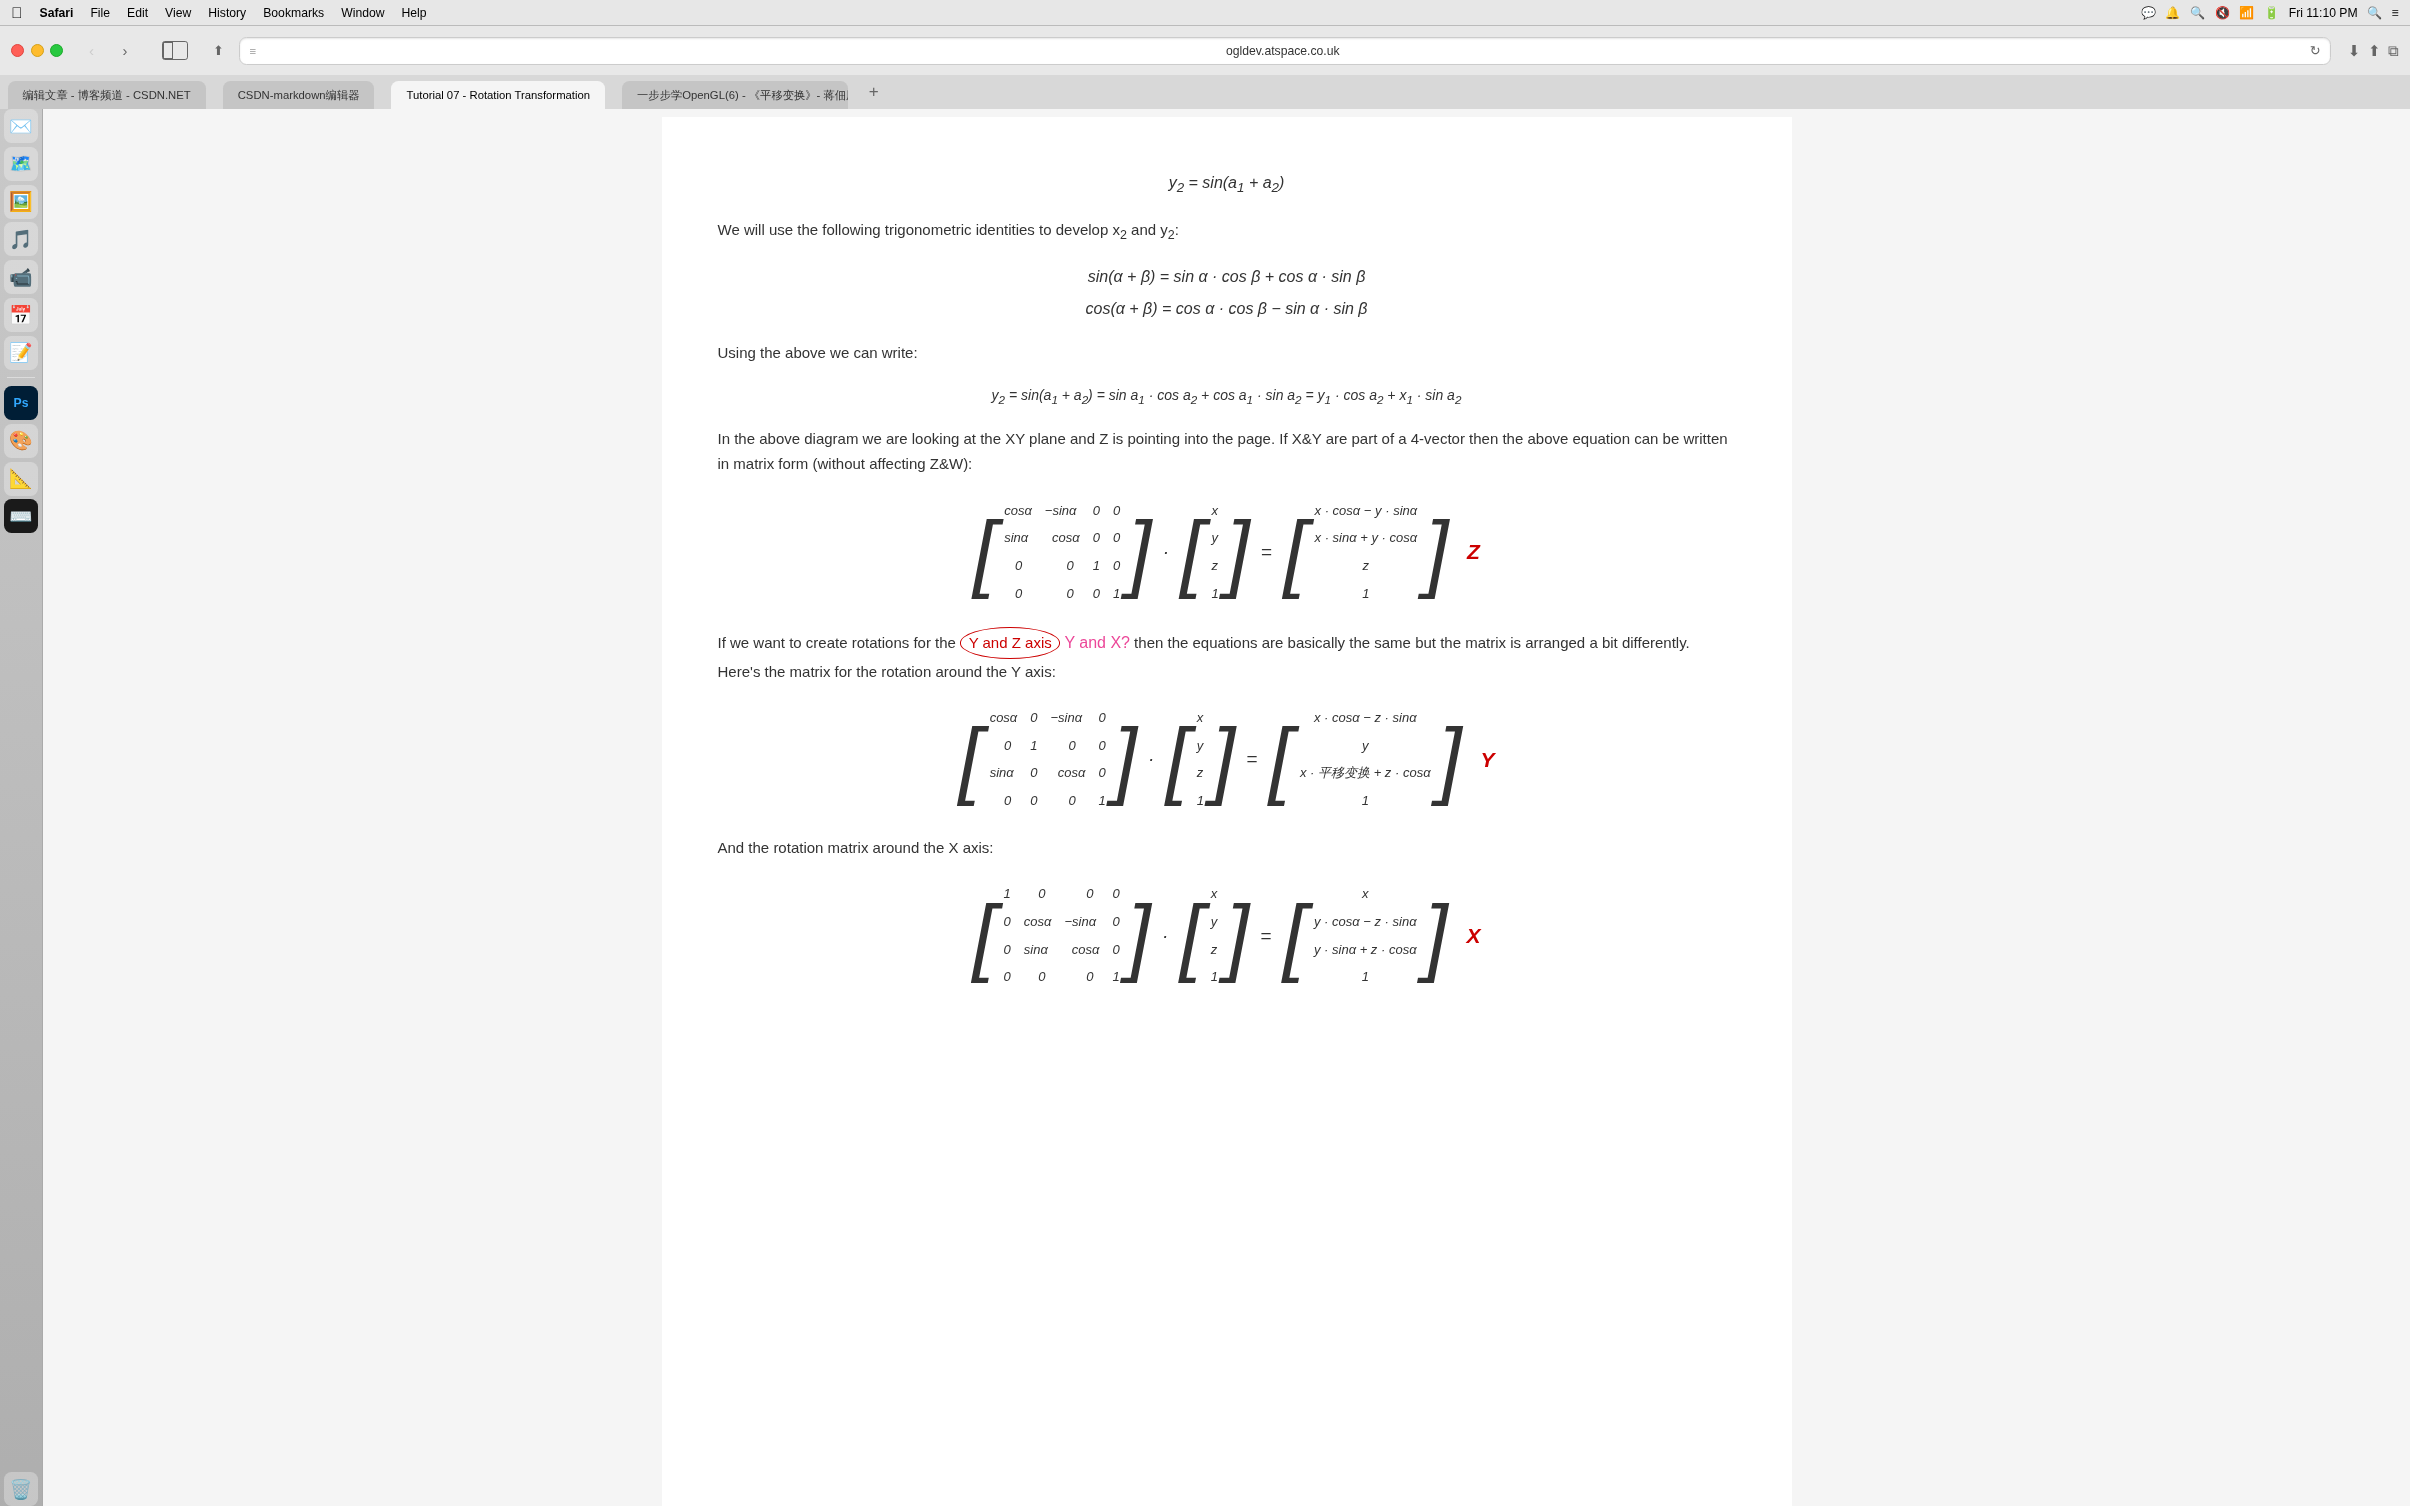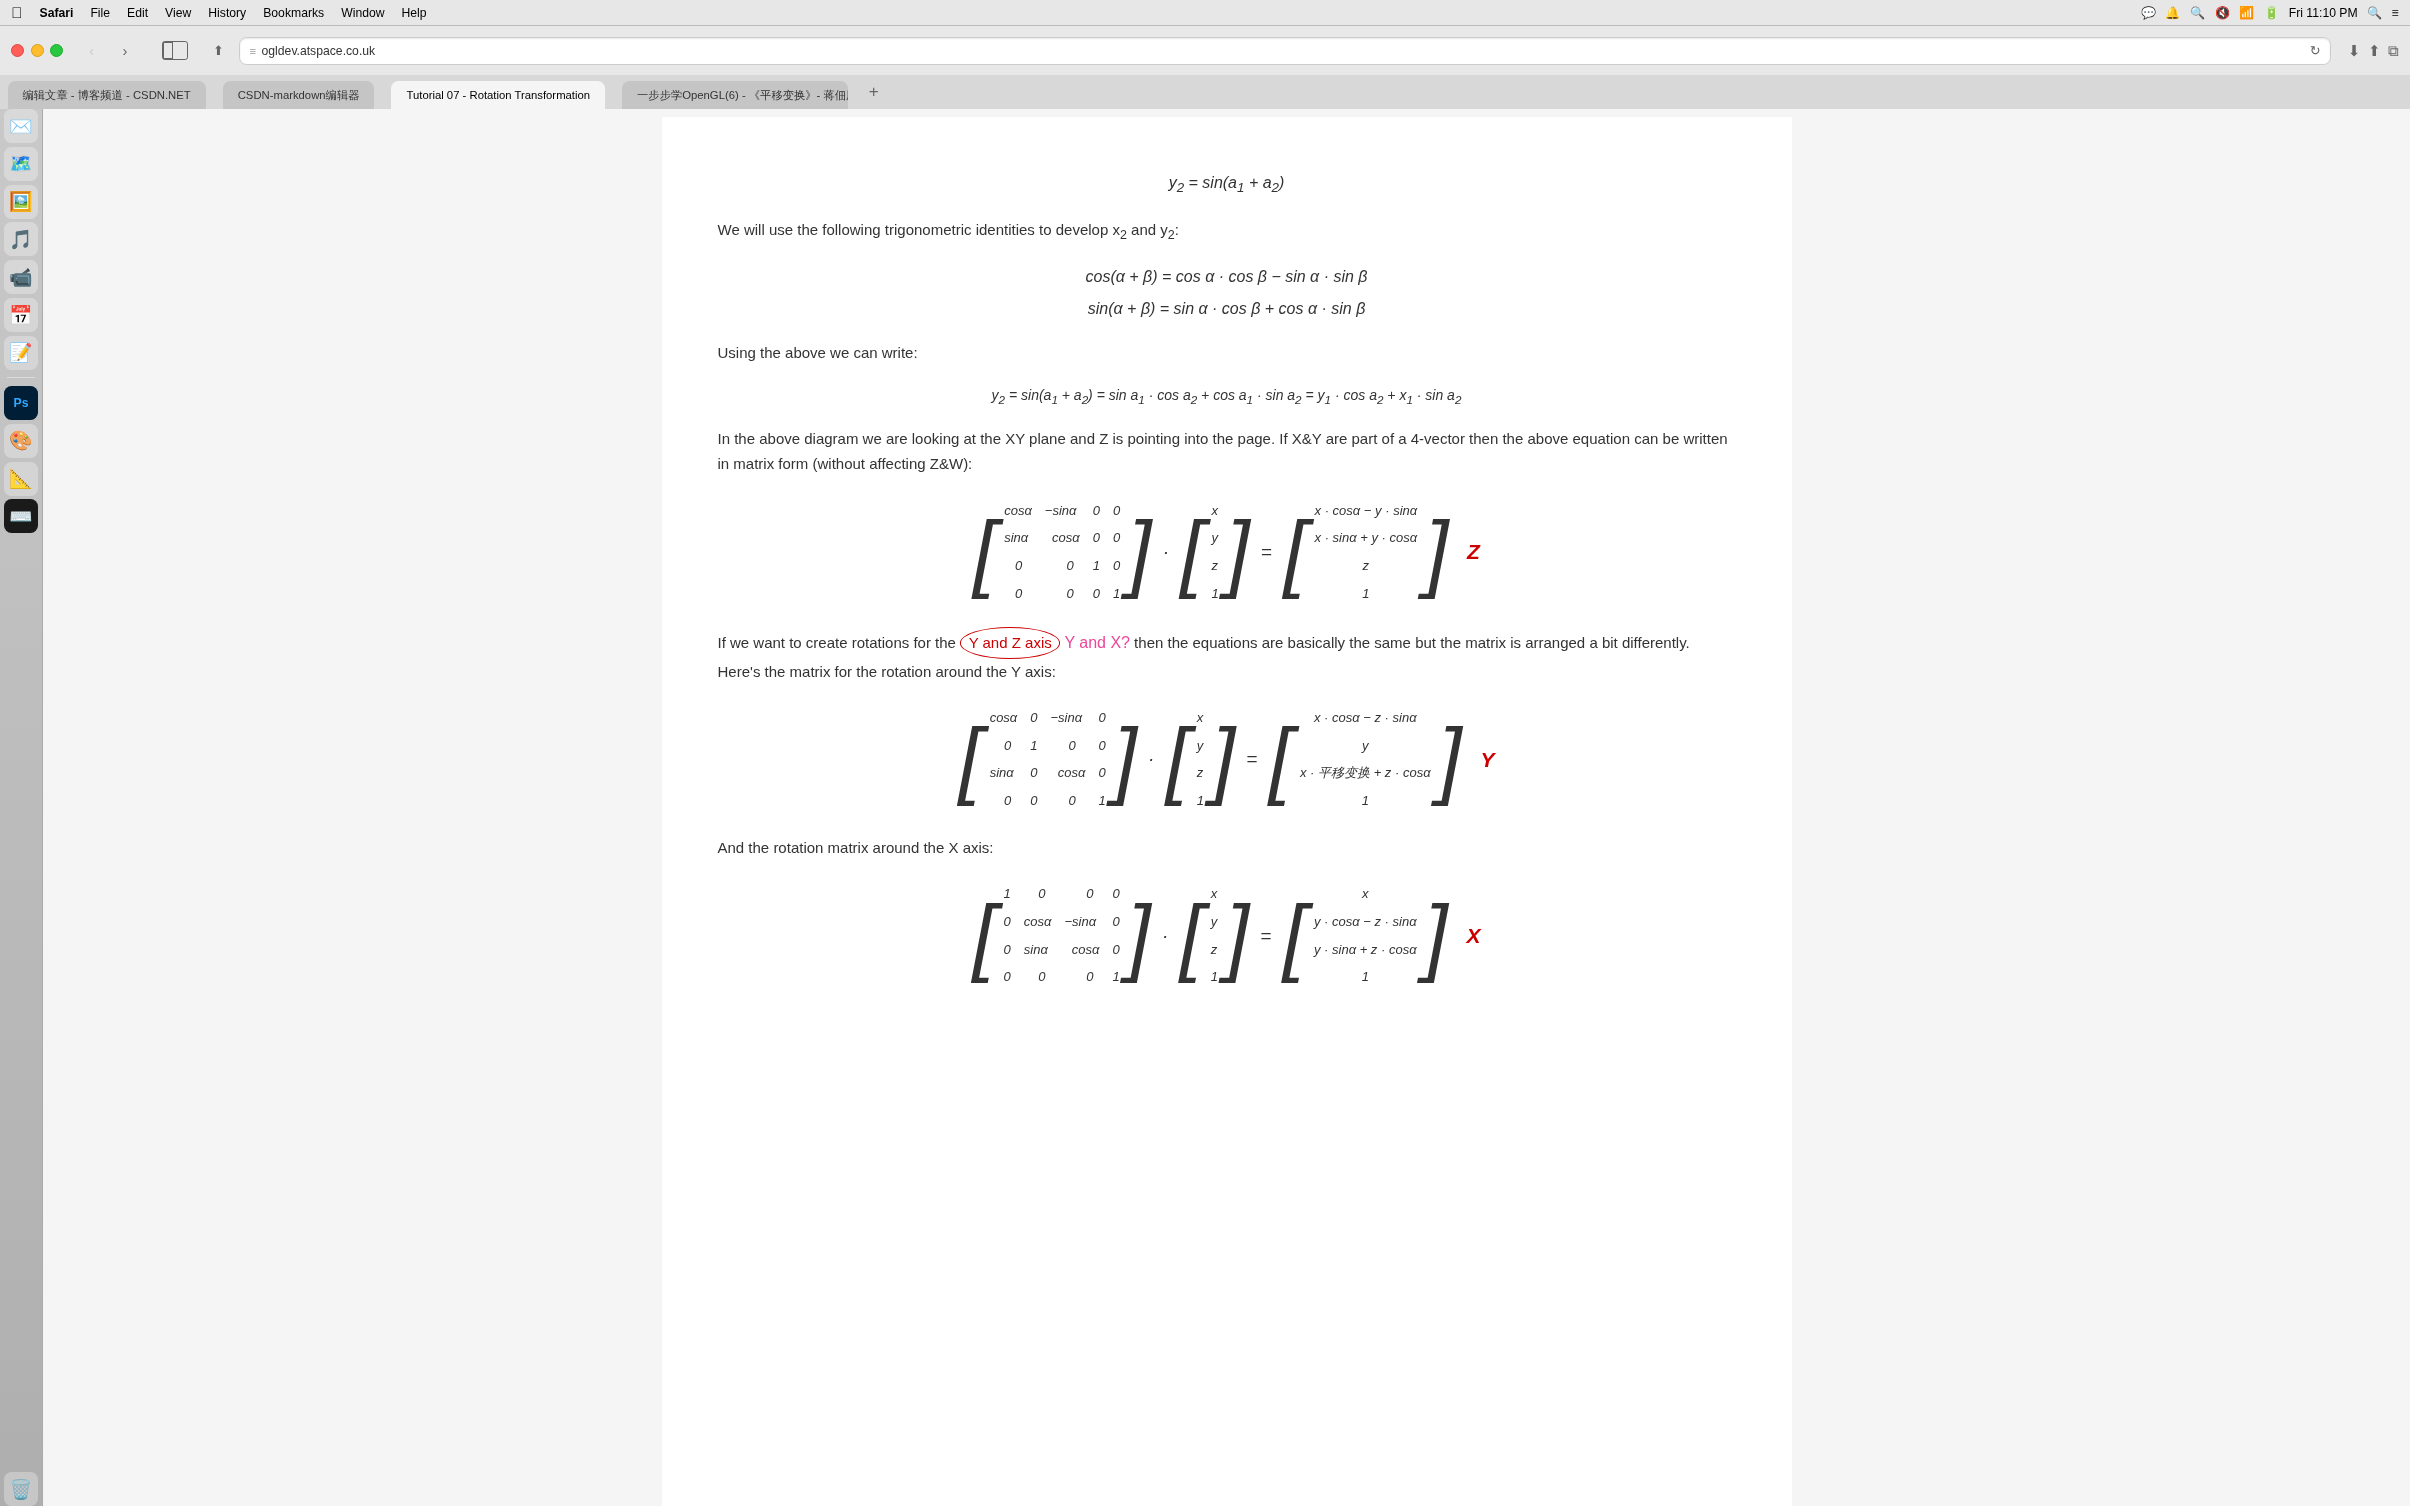--- a/index.html
+++ b/index.html
@@ -69,21 +69,21 @@
       display: flex;
       align-items: center;
       background: white;
       border-radius: 7.5px;
       height: 28px;
       padding: 0 9.4px;
       gap: 5.6px;
       border: 0.9px solid #ccc;
       box-shadow: inset 0 0.9px 1.9px rgba(0,0,0,0.1);
     }
-    .address-bar-text { flex: 1; text-align: left; font-size: 12.2px; color: #333; }
+    .address-bar-text { flex: 1; text-align: center; font-size: 12.2px; color: #333; }
     .reload-btn { color: #666; font-size: 13px; cursor: pointer; background: none; border: none; }
 
     .toolbar-right { display: flex; gap: 7.5px; margin-left: 9.4px; }
     .toolbar-right button { background: none; border: none; font-size: 15px; color: #666; cursor: pointer; }
 
     
     .tabs-bar {
       height: 34px;
       background: #d8d8d8;
       display: flex;
@@ -341,22 +341,22 @@
 
     <div class="math-block">
       <span class="math-line" style="font-style:italic;">y<sub>2</sub> = sin(a<sub>1</sub> + a<sub>2</sub>)</span>
     </div>
 
     <p>
       We will use the following trigonometric identities to develop x<sub>2</sub> and y<sub>2</sub>:
     </p>
 
     <div class="math-block">
+      <span class="math-line" style="font-style:italic;">sin(α + β) = sin α · cos β + cos α · sin β</span>
       <span class="math-line" style="font-style:italic;">cos(α + β) = cos α · cos β − sin α · sin β</span>
-      <span class="math-line" style="font-style:italic;">sin(α + β) = sin α · cos β + cos α · sin β</span>
     </div>
 
     <p>Using the above we can write:</p>
 
     <div class="math-block">
       <span class="math-line" style="font-style:italic; font-size:14px;">
         y<sub>2</sub> = sin(a<sub>1</sub> + a<sub>2</sub>) = sin a<sub>1</sub> · cos a<sub>2</sub> + cos a<sub>1</sub> · sin a<sub>2</sub> = y<sub>1</sub> · cos a<sub>2</sub> + x<sub>1</sub> · sin a<sub>2</sub>
       </span>
     </div>
 

